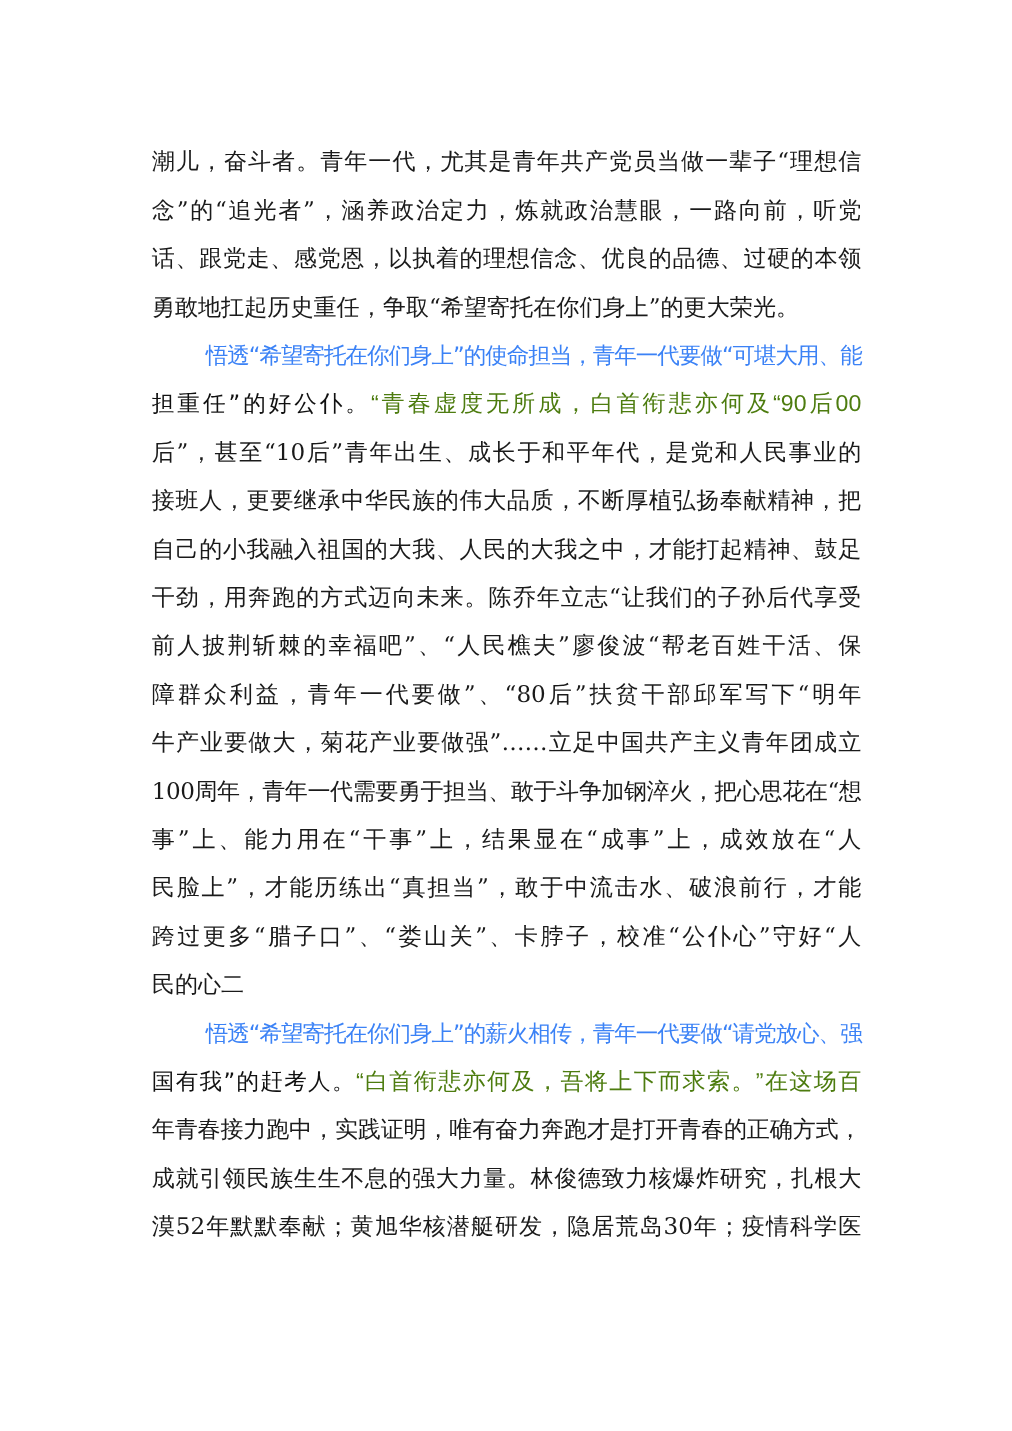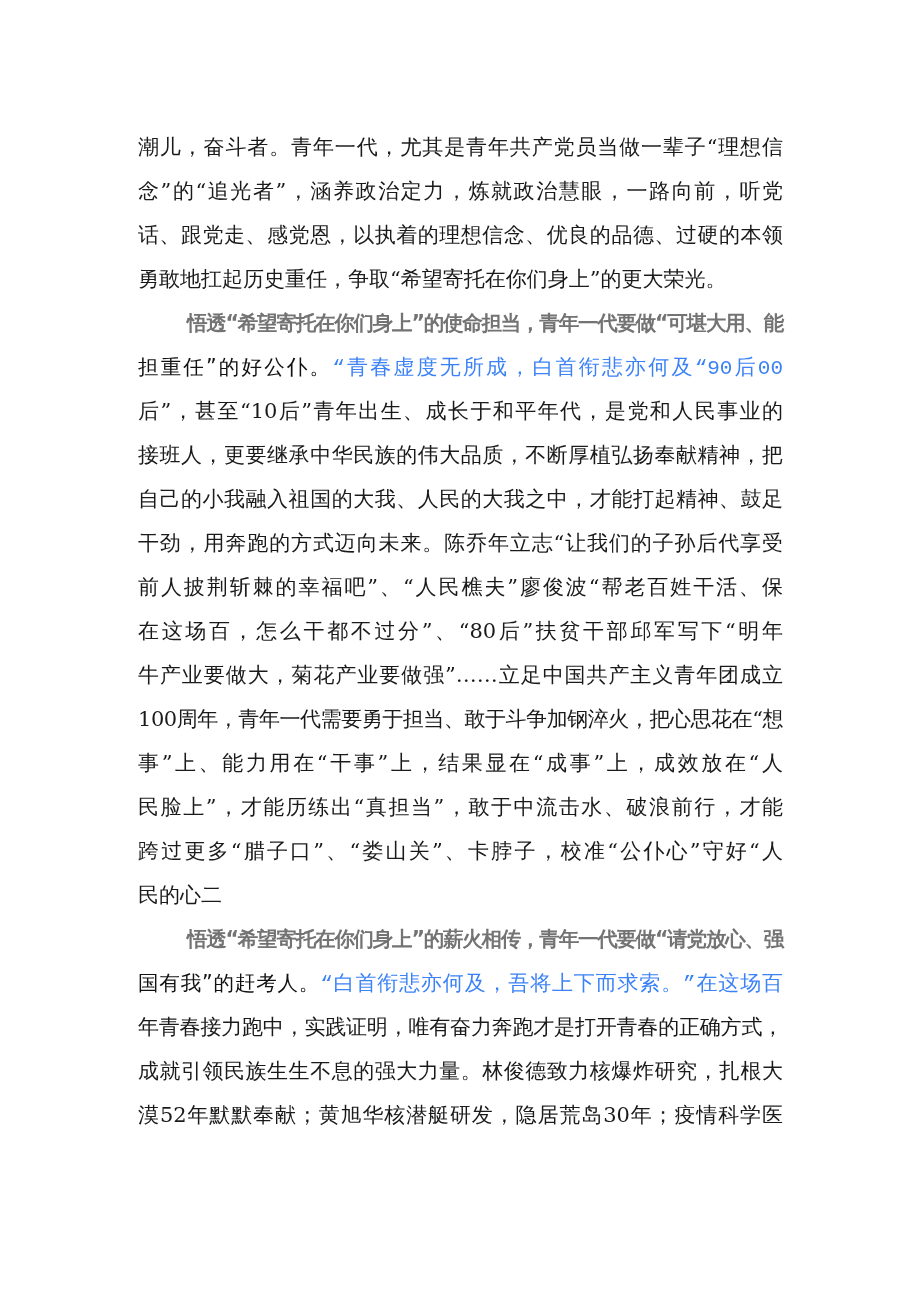--- a/index.html
+++ b/index.html
@@ -8,23 +8,23 @@
   .body-text { position: absolute; left: 138px; top: 125px; width: 645px; }
   .line {
     height: 44px; line-height: 44px;
     font-family: "DejaVu Serif", "Liberation Serif", serif;
     font-size: 21px; color: #1a1a1a;
     text-align: justify; text-align-last: justify;
     white-space: nowrap; overflow: visible;
   }
   .line.last { text-align-last: left; }
   .line.indent { padding-left: 49px; }
-  .line.head { font-family: "DejaVu Sans", "Liberation Sans", sans-serif; color: #737373; font-weight: bold; font-size: 20.5px; }
+  .line.head { font-family: "DejaVu Sans", "Liberation Sans", sans-serif; color: #3b82f6; font-weight: normal; font-size: 20.5px; }
   .seg-head { font-family: "DejaVu Sans", "Liberation Sans", sans-serif; font-weight: normal; color: #111111; font-size: 20.5px; }
-  .seg-normal { font-family: Liberation Mono, monospace; font-weight: normal; color: #3b82f6; }
+  .seg-normal { font-family: Liberation Sans, sans-serif; font-weight: normal; color: #4d7c0f; }
 </style>
 </head>
 <body>
 
 <div class="page">
   <div class="body-text">
 
     <div>
       <div class="line" style="letter-spacing: 0px;">潮儿，奋斗者。青年一代，尤其是青年共产党员当做一辈子“理想信</div>
       <div class="line" style="letter-spacing: 0px;">念”的“追光者”，涵养政治定力，炼就政治慧眼，一路向前，听党</div>
@@ -33,21 +33,21 @@
     </div>
 
     <div>
       <div class="line head indent" style="letter-spacing: -1.26px;">悟透“希望寄托在你们身上”的使命担当，青年一代要做“可堪大用、能</div>
       <div class="line" style="letter-spacing: 0px;"><span class="seg-head">担重任”的好公仆。</span><span class="seg-normal">“青春虚度无所成，白首衔悲亦何及“90后00</span></div>
       <div class="line" style="letter-spacing: 0px;">后”，甚至“10后”青年出生、成长于和平年代，是党和人民事业的</div>
       <div class="line" style="letter-spacing: 0px;">接班人，更要继承中华民族的伟大品质，不断厚植弘扬奉献精神，把</div>
       <div class="line" style="letter-spacing: 0px;">自己的小我融入祖国的大我、人民的大我之中，才能打起精神、鼓足</div>
       <div class="line" style="letter-spacing: 0px;">干劲，用奔跑的方式迈向未来。陈乔年立志“让我们的子孙后代享受</div>
       <div class="line" style="letter-spacing: 0px;">前人披荆斩棘的幸福吧”、“人民樵夫”廖俊波“帮老百姓干活、保</div>
-      <div class="line" style="letter-spacing: 0px;">在这场百，怎么干都不过分”、“80后”扶贫干部邱军写下“明年</div>
+      <div class="line" style="letter-spacing: 0px;">障群众利益，青年一代要做”、“80后”扶贫干部邱军写下“明年</div>
       <div class="line" style="letter-spacing: 0px;">牛产业要做大，菊花产业要做强”……立足中国共产主义青年团成立</div>
       <div class="line" style="letter-spacing: -0.46px;">100周年，青年一代需要勇于担当、敢于斗争加钢淬火，把心思花在“想</div>
       <div class="line" style="letter-spacing: 0px;">事”上、能力用在“干事”上，结果显在“成事”上，成效放在“人</div>
       <div class="line" style="letter-spacing: 0px;">民脸上”，才能历练出“真担当”，敢于中流击水、破浪前行，才能</div>
       <div class="line" style="letter-spacing: 0px;">跨过更多“腊子口”、“娄山关”、卡脖子，校准“公仆心”守好“人</div>
       <div class="line last">民的心二</div>
     </div>
 
     <div>
       <div class="line head indent" style="letter-spacing: -1.26px;">悟透“希望寄托在你们身上”的薪火相传，青年一代要做“请党放心、强</div>

